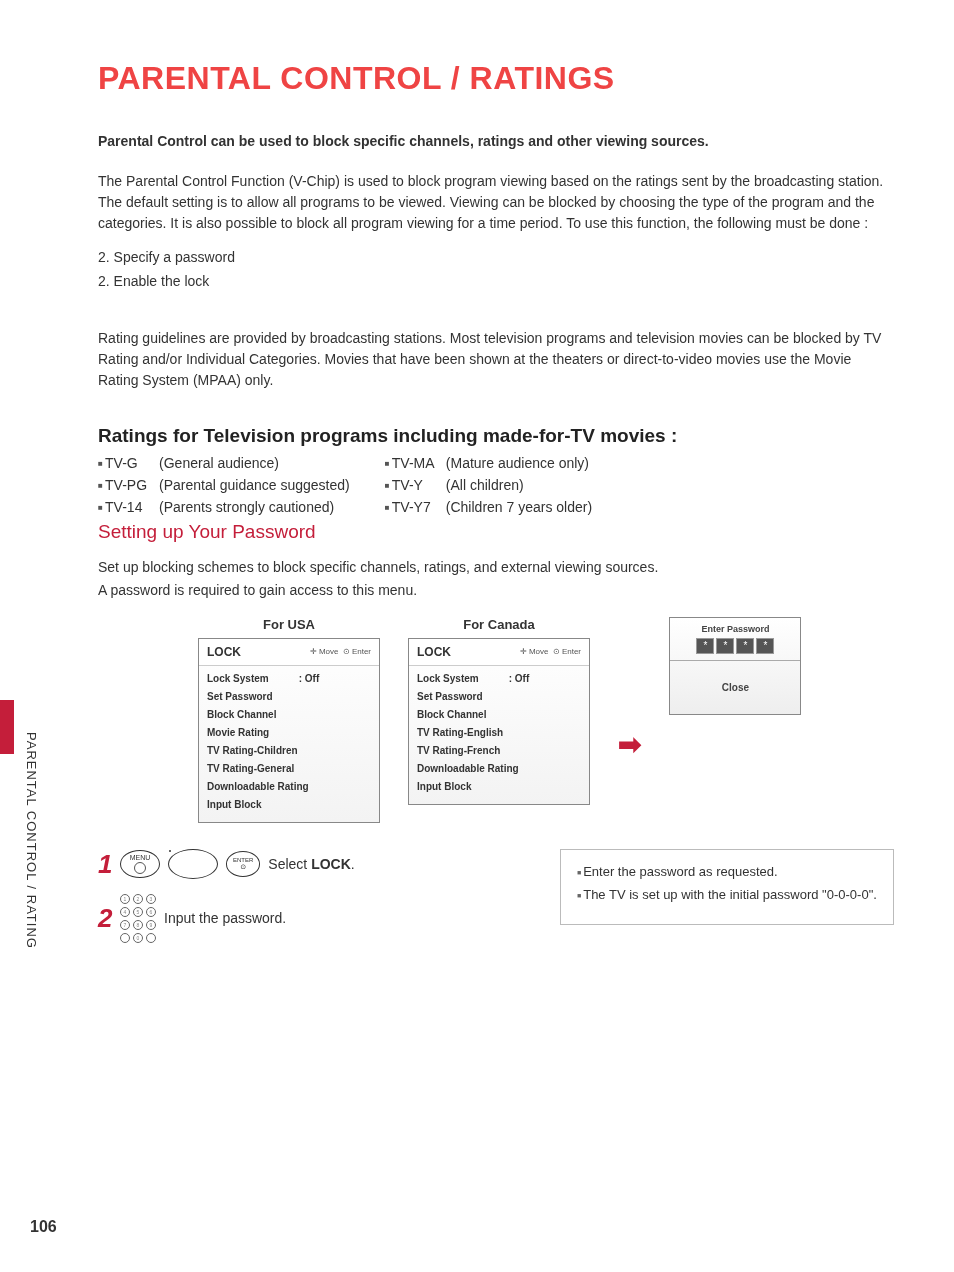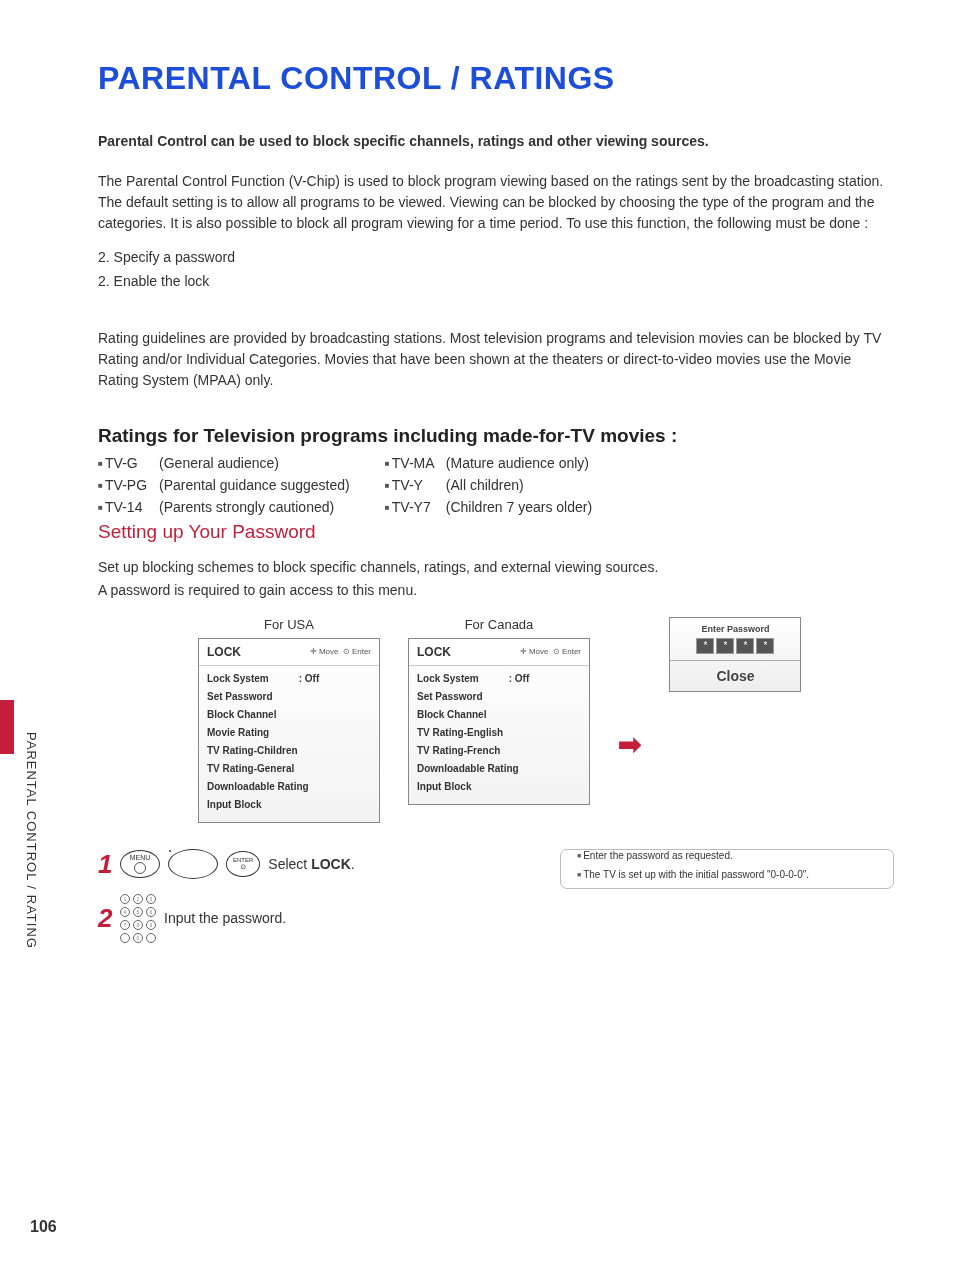--- a/index.html
+++ b/index.html
@@ -1,58 +1,58 @@
 <!DOCTYPE html>
 <html><head>
 <meta charset="utf-8">
 <style>
 body{margin:0;background:#fff;font-family:"Helvetica Neue",Arial,sans-serif;color:#333;width:954px;height:1272px;position:relative}
 .page{padding:60px 60px 20px 98px}
-h1{color:#1d4ed8;font-size:32px;font-weight:700;letter-spacing:.5px;margin:0 0 36px 0}
+h1{color:#ef4444;font-size:32px;font-weight:700;letter-spacing:.5px;margin:0 0 36px 0}
 .intro-bold{font-weight:700;font-size:14px;margin-bottom:22px}
 .body-text{font-size:14px;line-height:1.5;margin-bottom:12px}
 .numlist{font-size:14px;line-height:1.7;margin-bottom:34px}
 h3.black{font-weight:700;font-size:19px;margin:0 0 8px 0;color:#222}
 h2.section{color:#c41e3a;font-size:24px;font-weight:400;margin:30px 0 12px 0}
 h3.red{color:#c41e3a;font-size:19px;font-weight:400;margin:0 0 14px 0}
 .ratings-cols{display:flex;gap:35px;font-size:14px}
 .ratings-cols ul{list-style:none;padding:0;margin:0}
 .ratings-cols li{margin-bottom:6px}
 .ratings-cols li:before{content:"■ ";font-size:8px;vertical-align:middle;color:#555}
 .rc{display:inline-block;width:54px}
 .sidebar-tab{position:absolute;left:0;top:700px;width:18px;height:310px;background:transparent}
 .sidebar-tab .accent{width:14px;height:54px;background:#c41e3a;position:absolute;left:0;top:0}
 .sidebar-tab .vtext{writing-mode:vertical-rl;font-size:13px;letter-spacing:1px;position:absolute;left:24px;top:32px;color:#333;font-weight:400;white-space:nowrap}
 .menus{display:flex;gap:28px;align-items:flex-start;margin:16px 0 26px 100px}
 .menu-col{text-align:center}
-.menu-title{font-size:13px;font-weight:400;margin-bottom:6px}
+.menu-title{font-size:13px;font-weight:700;margin-bottom:6px}
 .menu-box{border:1px solid #888;width:180px;text-align:left;background:linear-gradient(#fff,#f3f3f3)}
 .menu-head{background:#fff;padding:6px 8px;display:flex;justify-content:space-between;align-items:center;border-bottom:1px solid #ccc}
 .menu-head strong{font-size:12px}
 .menu-head .hint{font-size:8px;color:#555}
 .menu-items{padding:4px 8px 8px 8px;font-size:10px;font-weight:700;line-height:1.8;color:#333}
 .menu-items .val{font-weight:700;margin-left:30px}
 .arrow{color:#c41e3a;font-size:28px;align-self:center;font-weight:700;margin-top:50px}
 .pass-box{border:1px solid #888;width:130px;background:linear-gradient(#fff,#eee);}
 .pass-box .pt{text-align:center;font-size:9px;font-weight:700;padding:6px 0 4px 0;color:#444}
 .pass-box .stars{display:flex;justify-content:center;gap:2px;padding:0 0 6px 0}
 .pass-box .stars span{width:16px;height:14px;border:1px solid #999;background:#555;color:#fff;font-size:10px;text-align:center;line-height:14px}
-.pass-box .close{border-top:1px solid #aaa;text-align:center;font-size:14px;font-weight:700;padding:7px 0;color:#444}
+.pass-box .close{border-top:1px solid #aaa;text-align:center;font-size:10px;font-weight:700;padding:21px 0;color:#444}
 .steps-row{display:flex;gap:30px;align-items:flex-start}
 .steps-left{flex:1}
 .step{display:flex;align-items:center;gap:8px;margin-bottom:14px}
 .stepnum{color:#c41e3a;font-size:26px;font-style:italic;font-weight:700;width:14px}
 .btn-oval{border:1.5px solid #333;border-radius:50%;padding:2px 6px;font-size:8px;display:inline-flex;flex-direction:column;align-items:center;min-width:26px;min-height:22px;justify-content:center;background:#fff}
 .btn-oval.small{min-width:20px;min-height:20px}
 .dpad{border:1.5px solid #333;border-radius:50%;width:48px;height:28px;position:relative;display:inline-block}
 .dpad:before,.dpad:after{content:"";position:absolute;border:1px solid #666}
 .keypad{display:inline-grid;grid-template-columns:repeat(3,10px);gap:3px}
 .keypad span{width:8px;height:8px;border:1px solid #666;border-radius:50%;font-size:5px;text-align:center;line-height:8px;color:#888}
 .step-text{font-size:14px}
-.notes-box{border:1px solid #bbb;border-radius:7px;padding:0 16px;width:300px;font-size:10px}
+.notes-box{border:1px solid #bbb;border-radius:0;padding:14px 16px;width:300px;font-size:13px}
 .notes-box ul{list-style:none;padding:0;margin:0}
 .notes-box li{margin-bottom:8px;padding-left:12px;text-indent:-12px}
 .notes-box li:before{content:"■ ";font-size:7px;vertical-align:middle;color:#666}
 .pagenum{position:absolute;left:30px;bottom:36px;font-weight:700;font-size:16px}
 </style>
 </head>
 <body>
 
 <div class="sidebar-tab">
   <div class="accent"></div>

